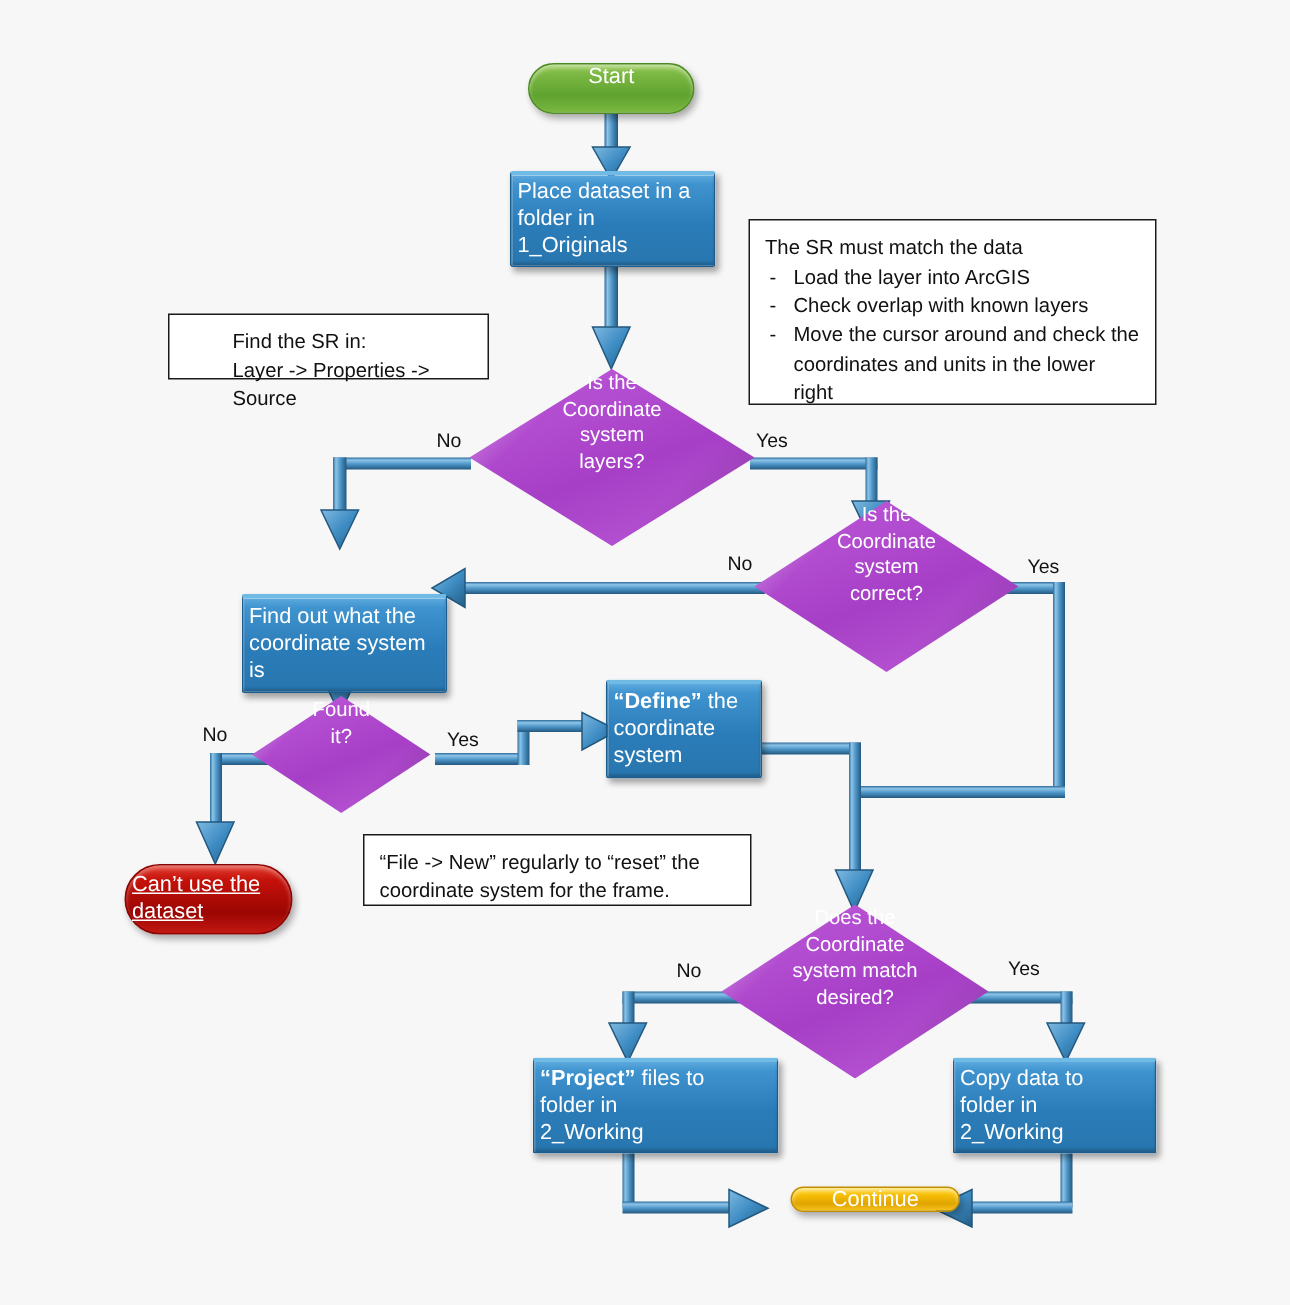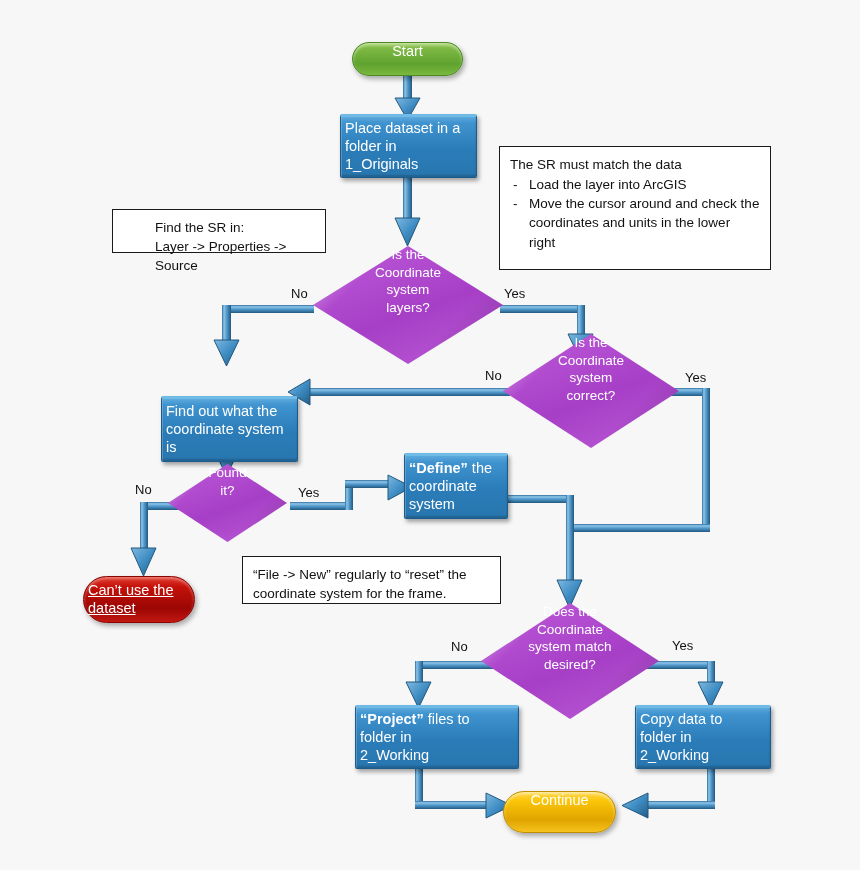--- a/index.html
+++ b/index.html
@@ -345,21 +345,21 @@
     <span class="lbl">folder in</span>
     <span class="lbl">2_Working</span>
   </div>
 
   <div class="node proc" style="left:635px; top:705px; width:136px; height:64px; flex-direction:column;">
     <span class="lbl">Copy data to</span>
     <span class="lbl">folder in</span>
     <span class="lbl">2_Working</span>
   </div>
 
-  <div class="node pill pill-go" style="left:503px; top:791px; width:113px; height:42px;">
+  <div class="node pill pill-go" style="left:527px; top:791px; width:113px; height:17px;">
     <span class="lbl">Continue</span>
   </div>
 
   <span class="elabel" style="left:291px; top:286px;">No</span>
   <span class="elabel" style="left:504px; top:286px;">Yes</span>
   <span class="elabel" style="left:485px; top:368px;">No</span>
   <span class="elabel" style="left:685px; top:370px;">Yes</span>
   <span class="elabel" style="left:135px; top:482px;">No</span>
   <span class="elabel" style="left:298px; top:485px;">Yes</span>
   <span class="elabel" style="left:451px; top:639px;">No</span>
@@ -368,20 +368,21 @@
 
   <div class="note" style="left:112px; top:209px; width:214px; height:44px;padding-left:42px;">
     <p class="nline">Find the SR in:</p>
     <p class="nline">Layer -&gt; Properties -&gt; Source</p>
   </div>
 
   <div class="note" style="left:499px; top:146px; width:272px; height:124px;">
     <p class="ntitle">The SR must match the data</p>
     <ul>
       <li>Load the layer into ArcGIS</li>
+      <li>Check overlap with known layers</li>
       <li>Move the cursor around and check the coordinates and units in the lower right</li>
     </ul>
   </div>
 
   <div class="note" style="left:242px; top:556px; width:259px; height:48px;">
     <p class="nline">“File -&gt; New” regularly to “reset” the</p>
     <p class="nline">coordinate system for the frame.</p>
   </div>
 
 </div>

